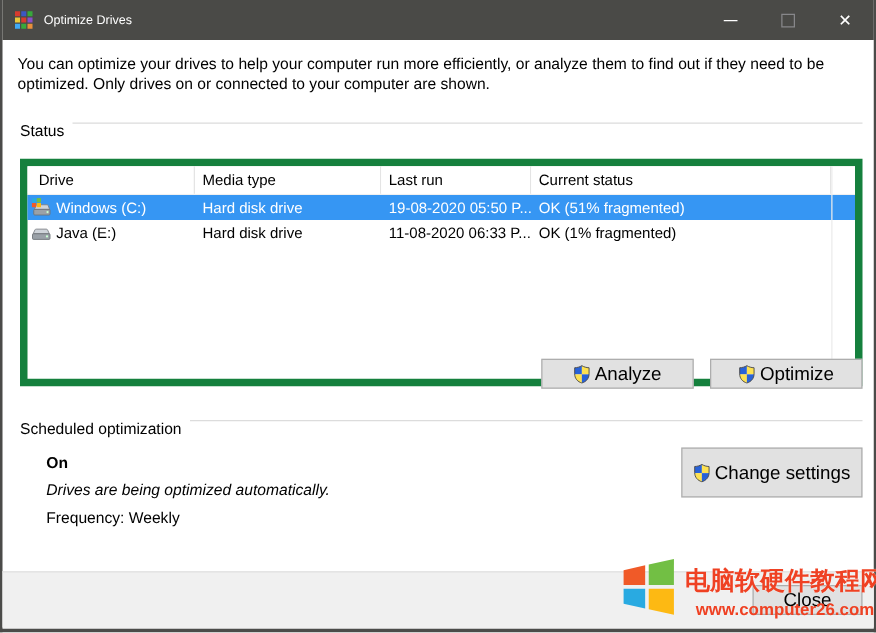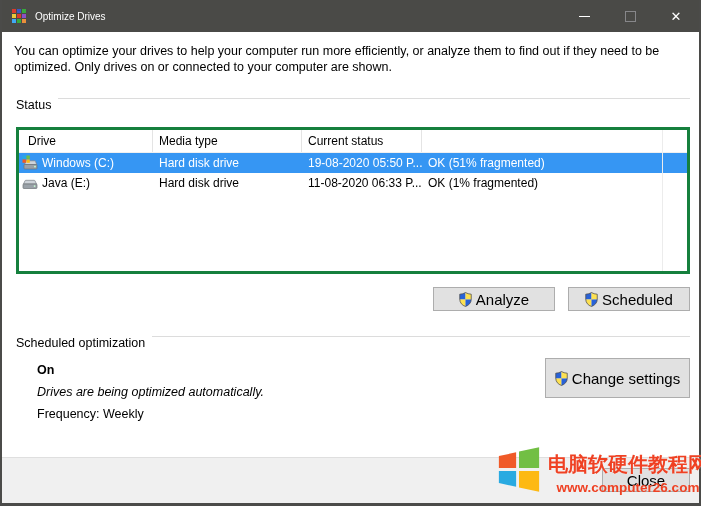--- a/index.html
+++ b/index.html
@@ -27,22 +27,22 @@
   .glyph-close{color:#fff;font-size:13px;line-height:1;}
   
   .intro{position:absolute;left:12px;top:43px;width:678px;line-height:16px;}
   
   .group{position:absolute;display:flex;}
   .group .line{flex:1;height:1px;background:#dcdcdc;margin-left:7px;}
   .group-status{left:14px;top:98px;width:674px;}
   .group-sched{left:14px;top:336px;width:674px;}
   
   .listview{
-    position:absolute;left:14px;top:127px;width:674px;height:147px;
-    box-sizing:border-box;border:3px solid #15803d;background:#fff;font-size:12px;
+    position:absolute;left:14px;top:127px;width:674px;height:182px;
+    box-sizing:border-box;border:6px solid #15803d;background:#fff;font-size:12px;
   }
   .lv-grid{display:grid;grid-template-columns:134px 149px 120px 240px 1fr;}
   .lv-header{height:22px;border-bottom:1px solid #f0f0f0;}
   .lv-header .hcell{
     display:flex;align-items:center;padding-left:6px;box-sizing:border-box;
     border-right:1px solid #e4e4e4;height:22px;background:#fff;
   }
   .lv-header .hcell:first-child{padding-left:9px;}
   .lv-header .hcell:last-child{border-right:none;}
   .lv-colline{position:absolute;left:643px;top:0;bottom:0;width:1px;background:#ececec;}
@@ -120,20 +120,21 @@
   <div class="group group-status">
     <span>Status</span>
     <span class="line"></span>
   </div>
 
   <div class="listview">
     <div class="lv-colline"></div>
     <div class="lv-grid lv-header">
       <div class="hcell">Drive</div>
       <div class="hcell">Media type</div>
+      <div class="hcell">Last run</div>
       <div class="hcell">Current status</div>
       <div class="hcell"></div>
     </div>
 
     <div class="lv-grid lv-row selected">
       <div class="cell drive-cell">
         <svg class="drive-ico" viewBox="0 0 16 16">
           <path d="M2.5 9.5 L4 6.3 C4.2 5.9 4.5 5.8 5 5.8 h7.5 c0.5 0 0.8 0.1 1 0.5 L14.7 9.5 Z" fill="#cfd4da" stroke="#7a7f85" stroke-width="0.7"></path>
           <rect x="2" y="9.5" width="13" height="4.5" rx="0.8" fill="#9aa1a8" stroke="#6d7277" stroke-width="0.7"></rect>
           <circle cx="13" cy="11.6" r="0.9" fill="#c8ffd0"></circle>
@@ -192,21 +193,21 @@
           </clipPath>
         </defs>
       <g clip-path="url(#shB)">
         <rect x="0" y="0" width="7" height="8" fill="#2862d8"></rect>
           <rect x="7" y="0" width="7" height="8" fill="#fde152"></rect>
         <rect x="0" y="8" width="7" height="8" fill="#fde152"></rect>
           <rect x="7" y="8" width="7" height="8" fill="#2862d8"></rect>
       </g>
       <path d="M7 0.5 C5.2 1.6 3.2 2.2 0.8 2.3 L0.8 7.5 C0.8 11.7 3.4 14.3 7 15.5 C10.6 14.3 13.2 11.7 13.2 7.5 L13.2 2.3 C10.8 2.2 8.8 1.6 7 0.5 Z" fill="none" stroke="#4a4a4a" stroke-width="0.8"></path>
     </svg>
-    <span>Scheduled</span>
+    <span>Optimize</span>
   </div>
 
   <div class="group group-sched">
     <span>Scheduled optimization</span>
     <span class="line"></span>
   </div>
 
   <div class="sched-on">On</div>
   <div class="sched-desc">Drives are being optimized automatically.</div>
   <div class="sched-freq">Frequency: Weekly</div>

